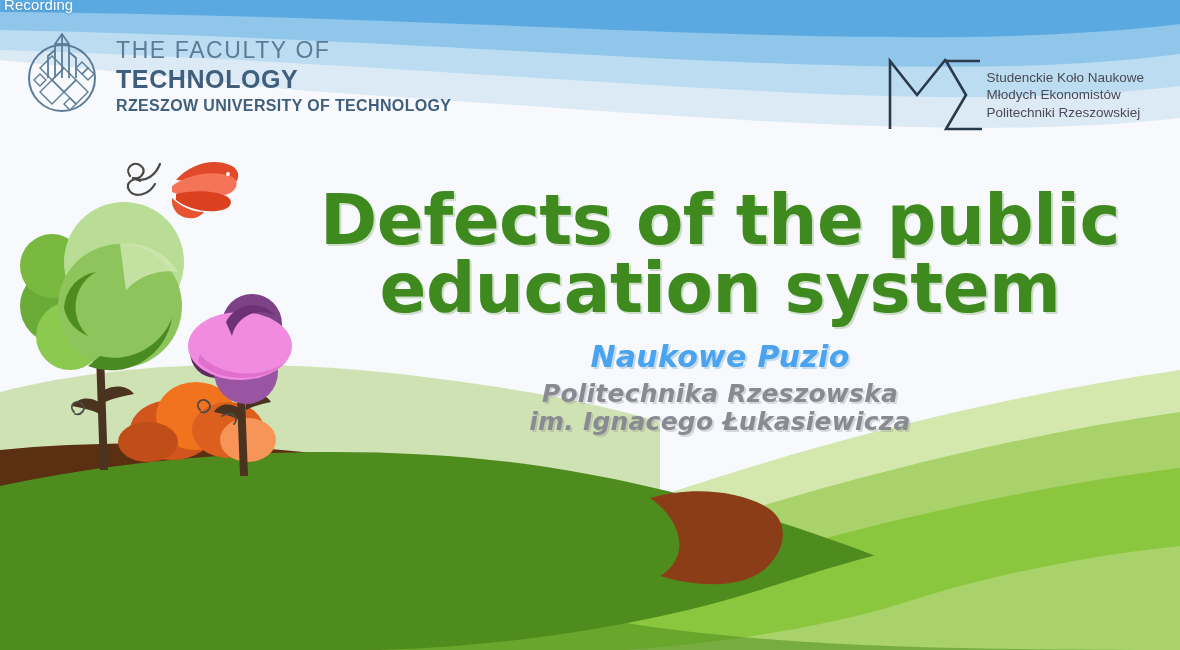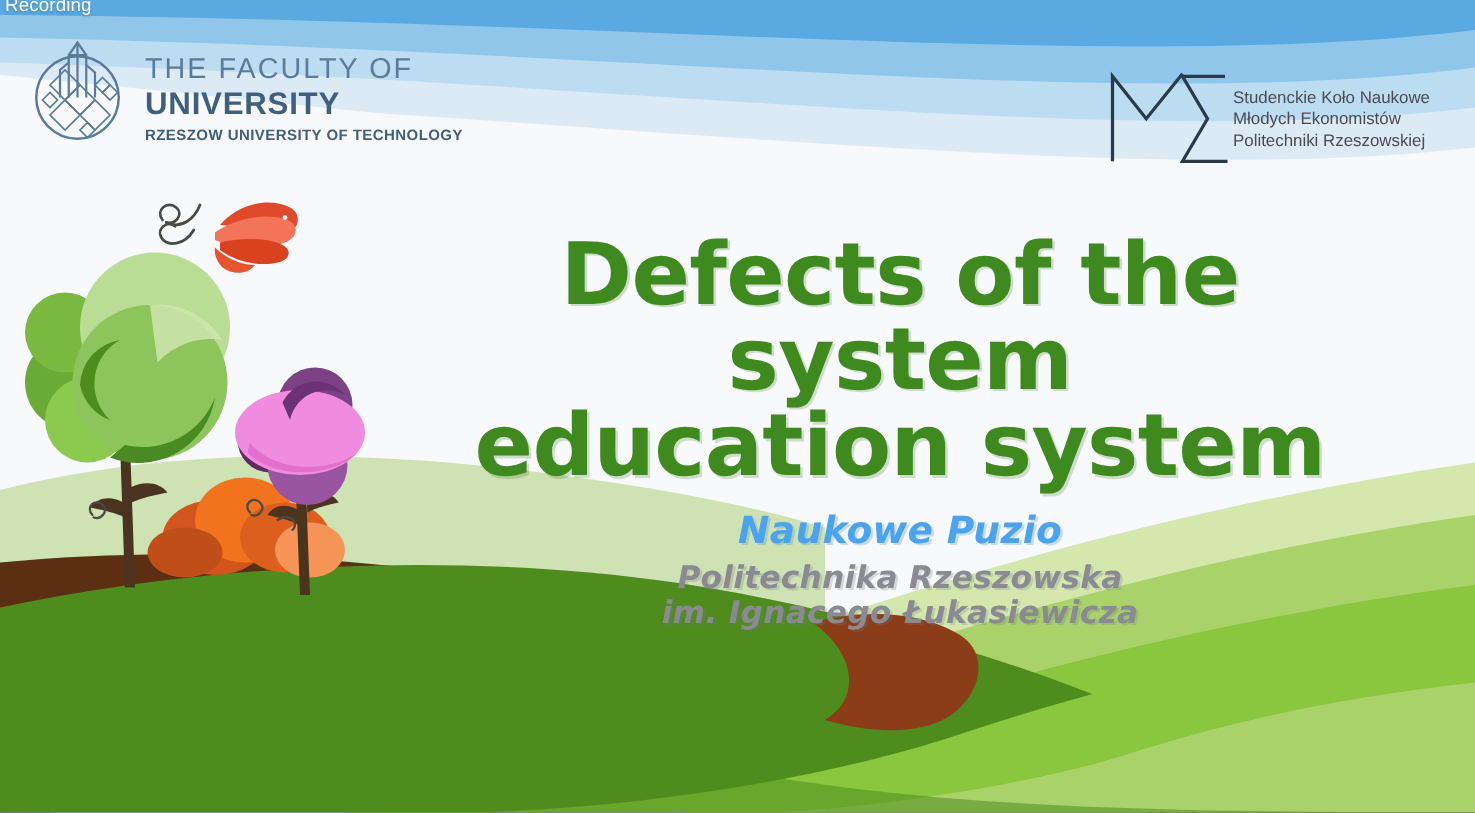--- a/index.html
+++ b/index.html
@@ -44,21 +44,21 @@
   .fac-txt{line-height:1;padding-top:4px;}
   .fac-l1{
     font-size:23px;letter-spacing:1.6px;color:#5b7c99;font-weight:400;
     white-space:nowrap;
   }
   .fac-l2{
     font-size:25px;letter-spacing:.6px;color:#3f5f7d;font-weight:700;
     margin-top:5px;white-space:nowrap;
   }
   .fac-l3{
-    font-size:12px;letter-spacing:.35px;color:#3f5f7d;font-weight:700;
+    font-size:16px;letter-spacing:.35px;color:#3f5f7d;font-weight:700;
     margin-top:6px;white-space:nowrap;
   }
 
   
   .logo-skn{
     position:absolute;right:36px;top:55px;
     display:flex;align-items:center;z-index:30;
   }
   .logo-skn .mono{width:102px;height:80px;flex:0 0 auto;}
   .logo-skn .mono svg{display:block;width:102px;height:80px;}
@@ -221,21 +221,21 @@
             <path d="M44,12 L44,56"></path>
             <path d="M37,22 L51,22"></path>
             <path d="M30,56 L30,34 L37,28"></path>
             <path d="M51,30 L58,36 L58,56"></path>
           </g>
         </g>
       </svg>
     </div>
     <div class="fac-txt">
       <div class="fac-l1">THE FACULTY OF</div>
-      <div class="fac-l2">UNIVERSITY</div>
+      <div class="fac-l2">TECHNOLOGY</div>
       <div class="fac-l3">RZESZOW UNIVERSITY OF TECHNOLOGY</div>
     </div>
   </div>
 
   <div class="logo-skn">
     <div class="mono">
       <svg viewBox="0 0 102 80" aria-hidden="true">
         <g stroke="#2b3a4a" fill="none" stroke-width="2.6" stroke-linejoin="miter" stroke-linecap="butt">
           <path d="M6,74 L6,6 L33,40 L62,4"></path>
           <path d="M96,6 L62,6 L82,40 L62,74 L98,74"></path>
@@ -244,21 +244,21 @@
     </div>
     <div class="skn-txt">
       <div>Studenckie Koło Naukowe</div>
       <div>Młodych Ekonomistów</div>
       <div>Politechniki Rzeszowskiej</div>
     </div>
   </div>
 
   <div class="titlewrap">
     <div class="title">
-      <span>Defects of the system</span>
+      <span>Defects of the public</span>
       <span class="ln2">education system</span>
     </div>
     <div class="author">Naukowe Puzio</div>
     <div class="affil">
       <span>Politechnika Rzeszowska</span>
       <span class="ln2">im. Ignacego Łukasiewicza</span>
     </div>
   </div>
 
 </div>

